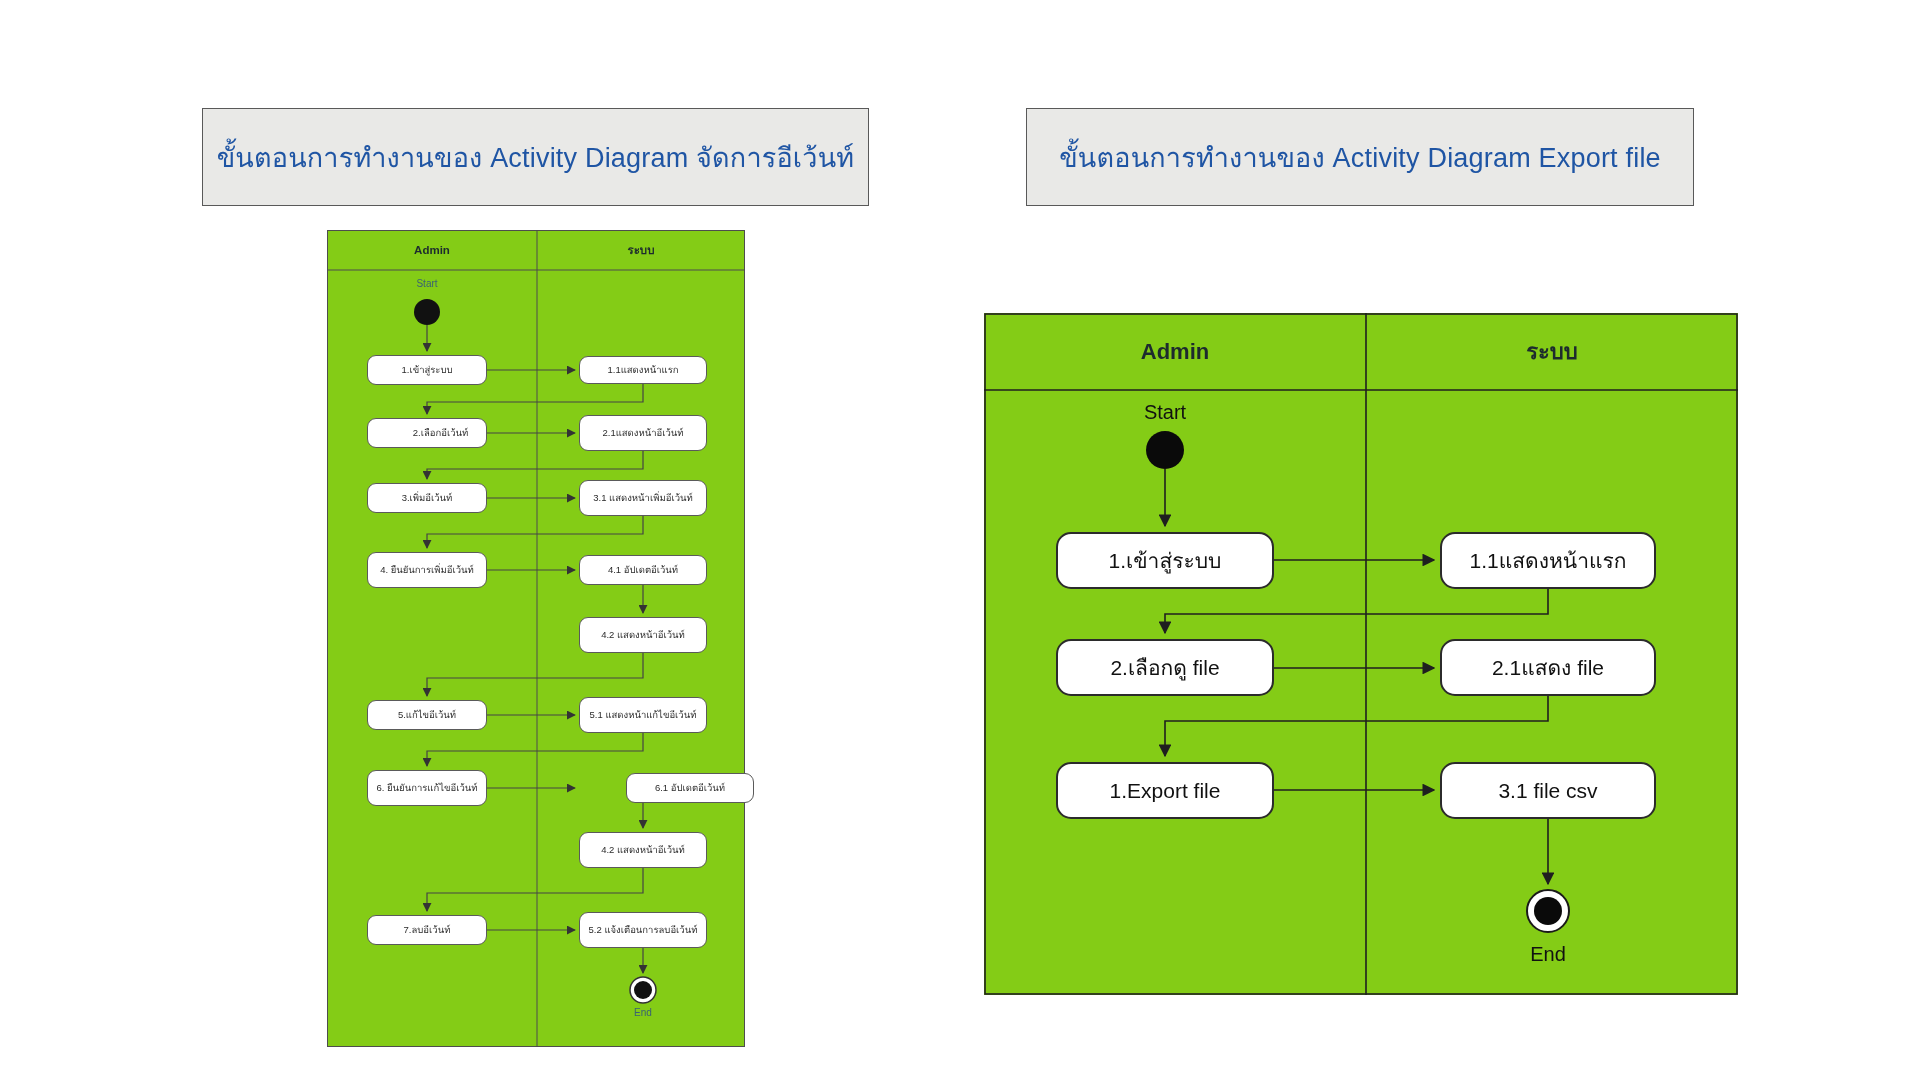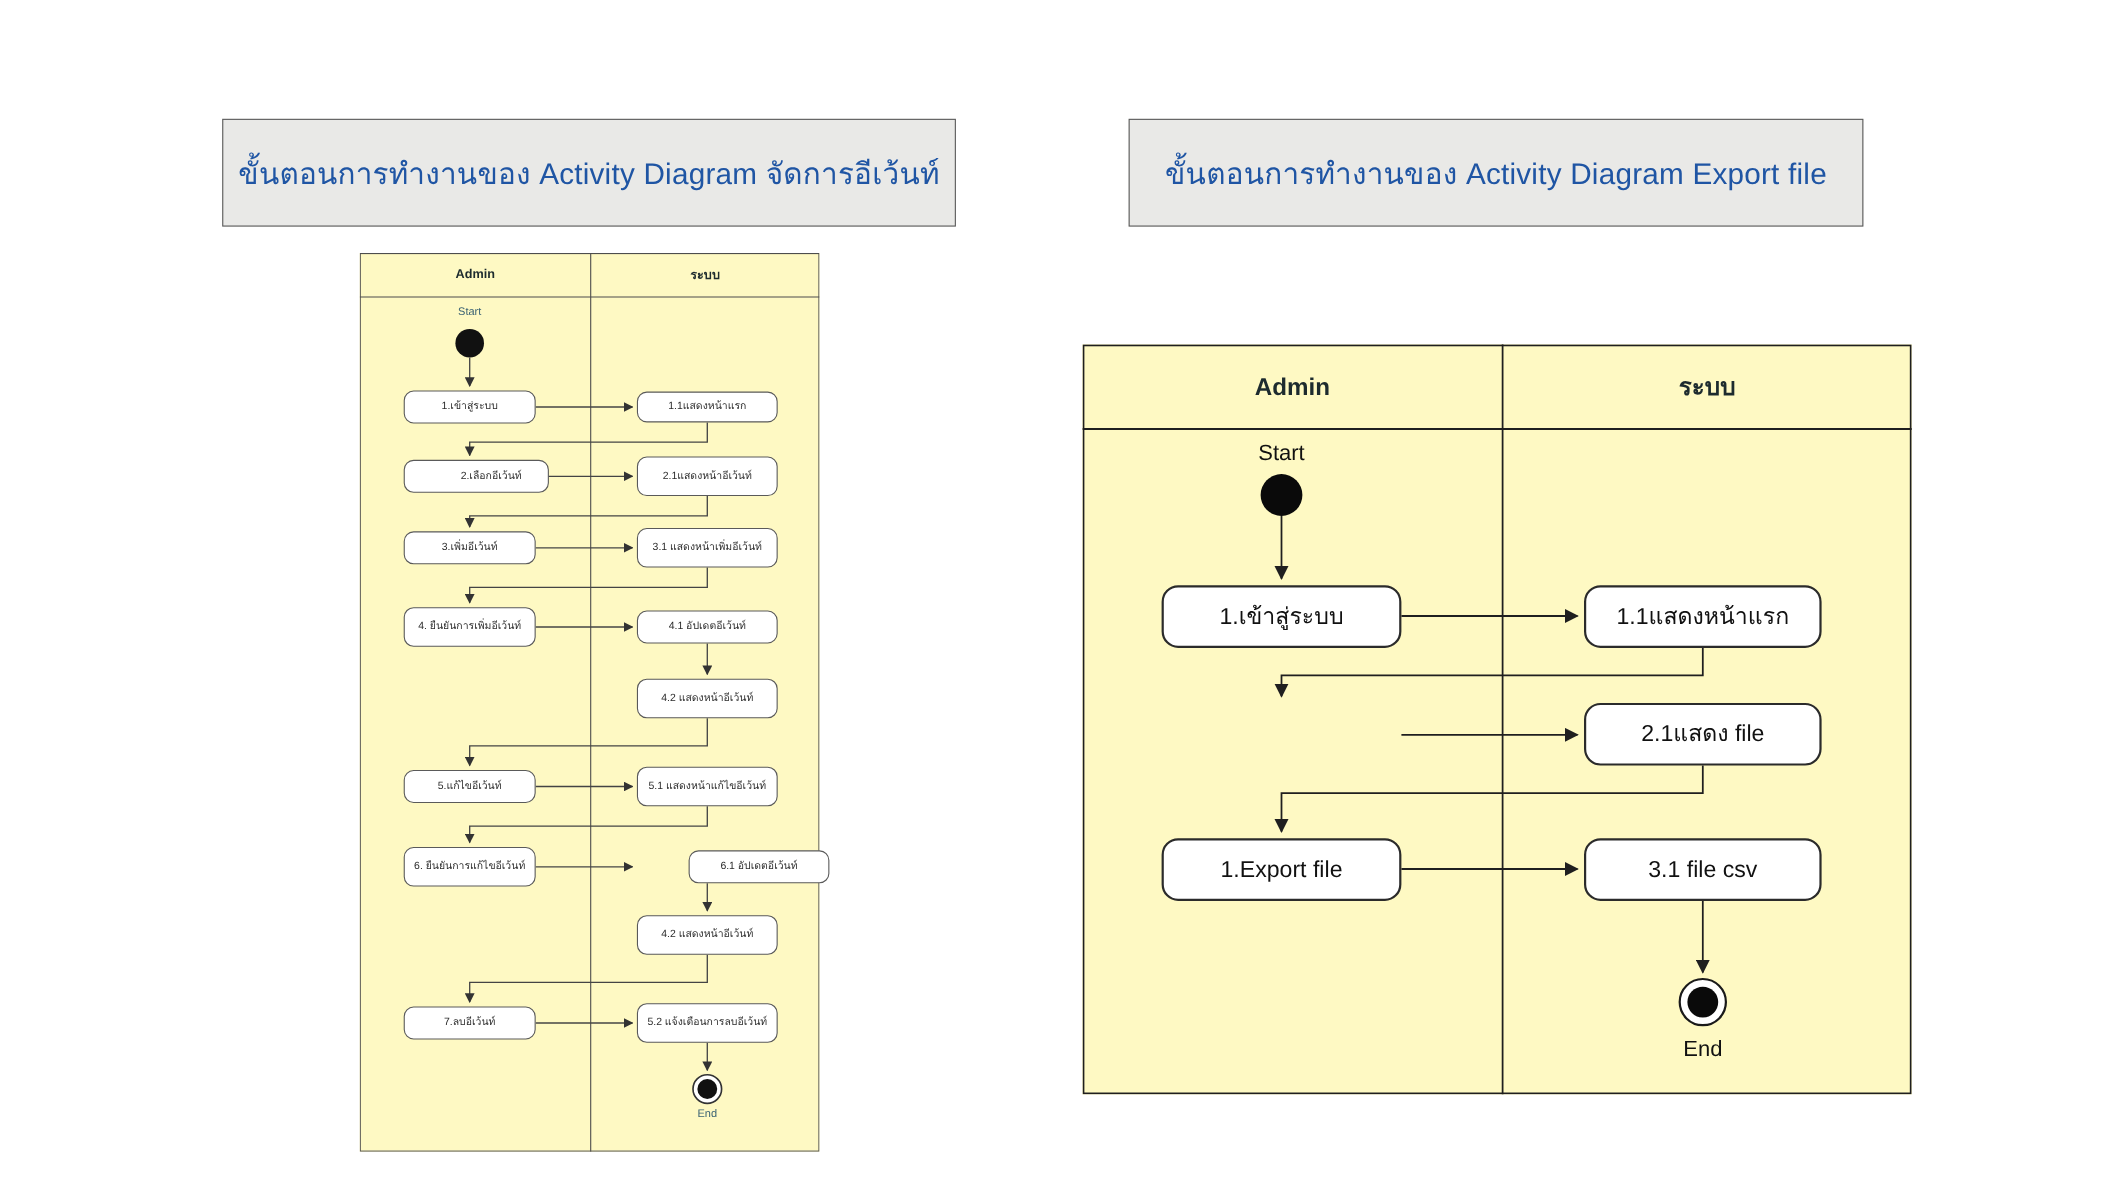--- a/index.html
+++ b/index.html
@@ -18,21 +18,21 @@
     background: #e9e9e7;
     border: 1px solid #595959;
     display: flex; align-items: center; justify-content: center;
     font-size: 27px;
     color: #1f55a4;
     box-sizing: border-box;
     letter-spacing: 0.2px;
   }
 
   
-  .diagram { position: absolute; background: #fef9c3; }
+  .diagram { position: absolute; background: #84cc16; }
   .diagram svg { position: absolute; left: 0; top: 0; }
 
   .lane-header {
     position: absolute;
     display: flex; align-items: center; justify-content: center;
     font-weight: bold;
     color: #1d2b2e;
     box-sizing: border-box;
   }
 
@@ -129,21 +129,21 @@
     </svg>
 
     <div class="lane-header l-header" style="left:0; top:0; width:210px; height:40px;">Admin</div>
     <div class="lane-header l-header" style="left:210px; top:0; width:208px; height:40px;">ระบบ</div>
 
     <div class="l-label" style="left:70px; top:48px; width:60px;">Start</div>
 
     <div class="lnode" style="left:40px; top:125px; width:120px; height:30px;">1.เข้าสู่ระบบ</div>
     <div class="lnode" style="left:252px; top:126px; width:128px; height:28px;">1.1แสดงหน้าแรก</div>
 
-    <div class="lnode" style="left:40px; top:188px; width:132px; height:30px;padding-left:31px;">2.เลือกอีเว้นท์</div>
+    <div class="lnode" style="left:40px; top:188px; width:120px; height:30px;padding-left:31px;">2.เลือกอีเว้นท์</div>
     <div class="lnode" style="left:252px; top:185px; width:128px; height:36px;">2.1แสดงหน้าอีเว้นท์</div>
 
     <div class="lnode" style="left:40px; top:253px; width:120px; height:30px;">3.เพิ่มอีเว้นท์</div>
     <div class="lnode" style="left:252px; top:250px; width:128px; height:36px;">3.1 แสดงหน้าเพิ่มอีเว้นท์</div>
 
     <div class="lnode" style="left:40px; top:322px; width:120px; height:36px;">4. ยืนยันการเพิ่มอีเว้นท์</div>
     <div class="lnode" style="left:252px; top:325px; width:128px; height:30px;">4.1 อัปเดตอีเว้นท์</div>
 
     <div class="lnode" style="left:252px; top:387px; width:128px; height:36px;">4.2 แสดงหน้าอีเว้นท์</div>
 
@@ -191,20 +191,21 @@
     </svg>
 
     <div class="lane-header r-header" style="left:0; top:0; width:382px; height:77px;">Admin</div>
     <div class="lane-header r-header" style="left:382px; top:0; width:372px; height:77px;">ระบบ</div>
 
     <div class="r-label" style="left:131px; top:88px; width:100px;">Start</div>
 
     <div class="rnode" style="left:72px; top:219px; width:218px; height:57px;">1.เข้าสู่ระบบ</div>
     <div class="rnode" style="left:456px; top:219px; width:216px; height:57px;">1.1แสดงหน้าแรก</div>
 
+    <div class="rnode" style="left:72px; top:326px; width:218px; height:57px;">2.เลือกดู file</div>
     <div class="rnode" style="left:456px; top:326px; width:216px; height:57px;">2.1แสดง file</div>
 
     <div class="rnode" style="left:72px; top:449px; width:218px; height:57px;">1.Export file</div>
     <div class="rnode" style="left:456px; top:449px; width:216px; height:57px;text-align:center;">3.1 file csv</div>
 
     <div class="r-label" style="left:514px; top:630px; width:100px;">End</div>
   </div>
 
 </div>
 

